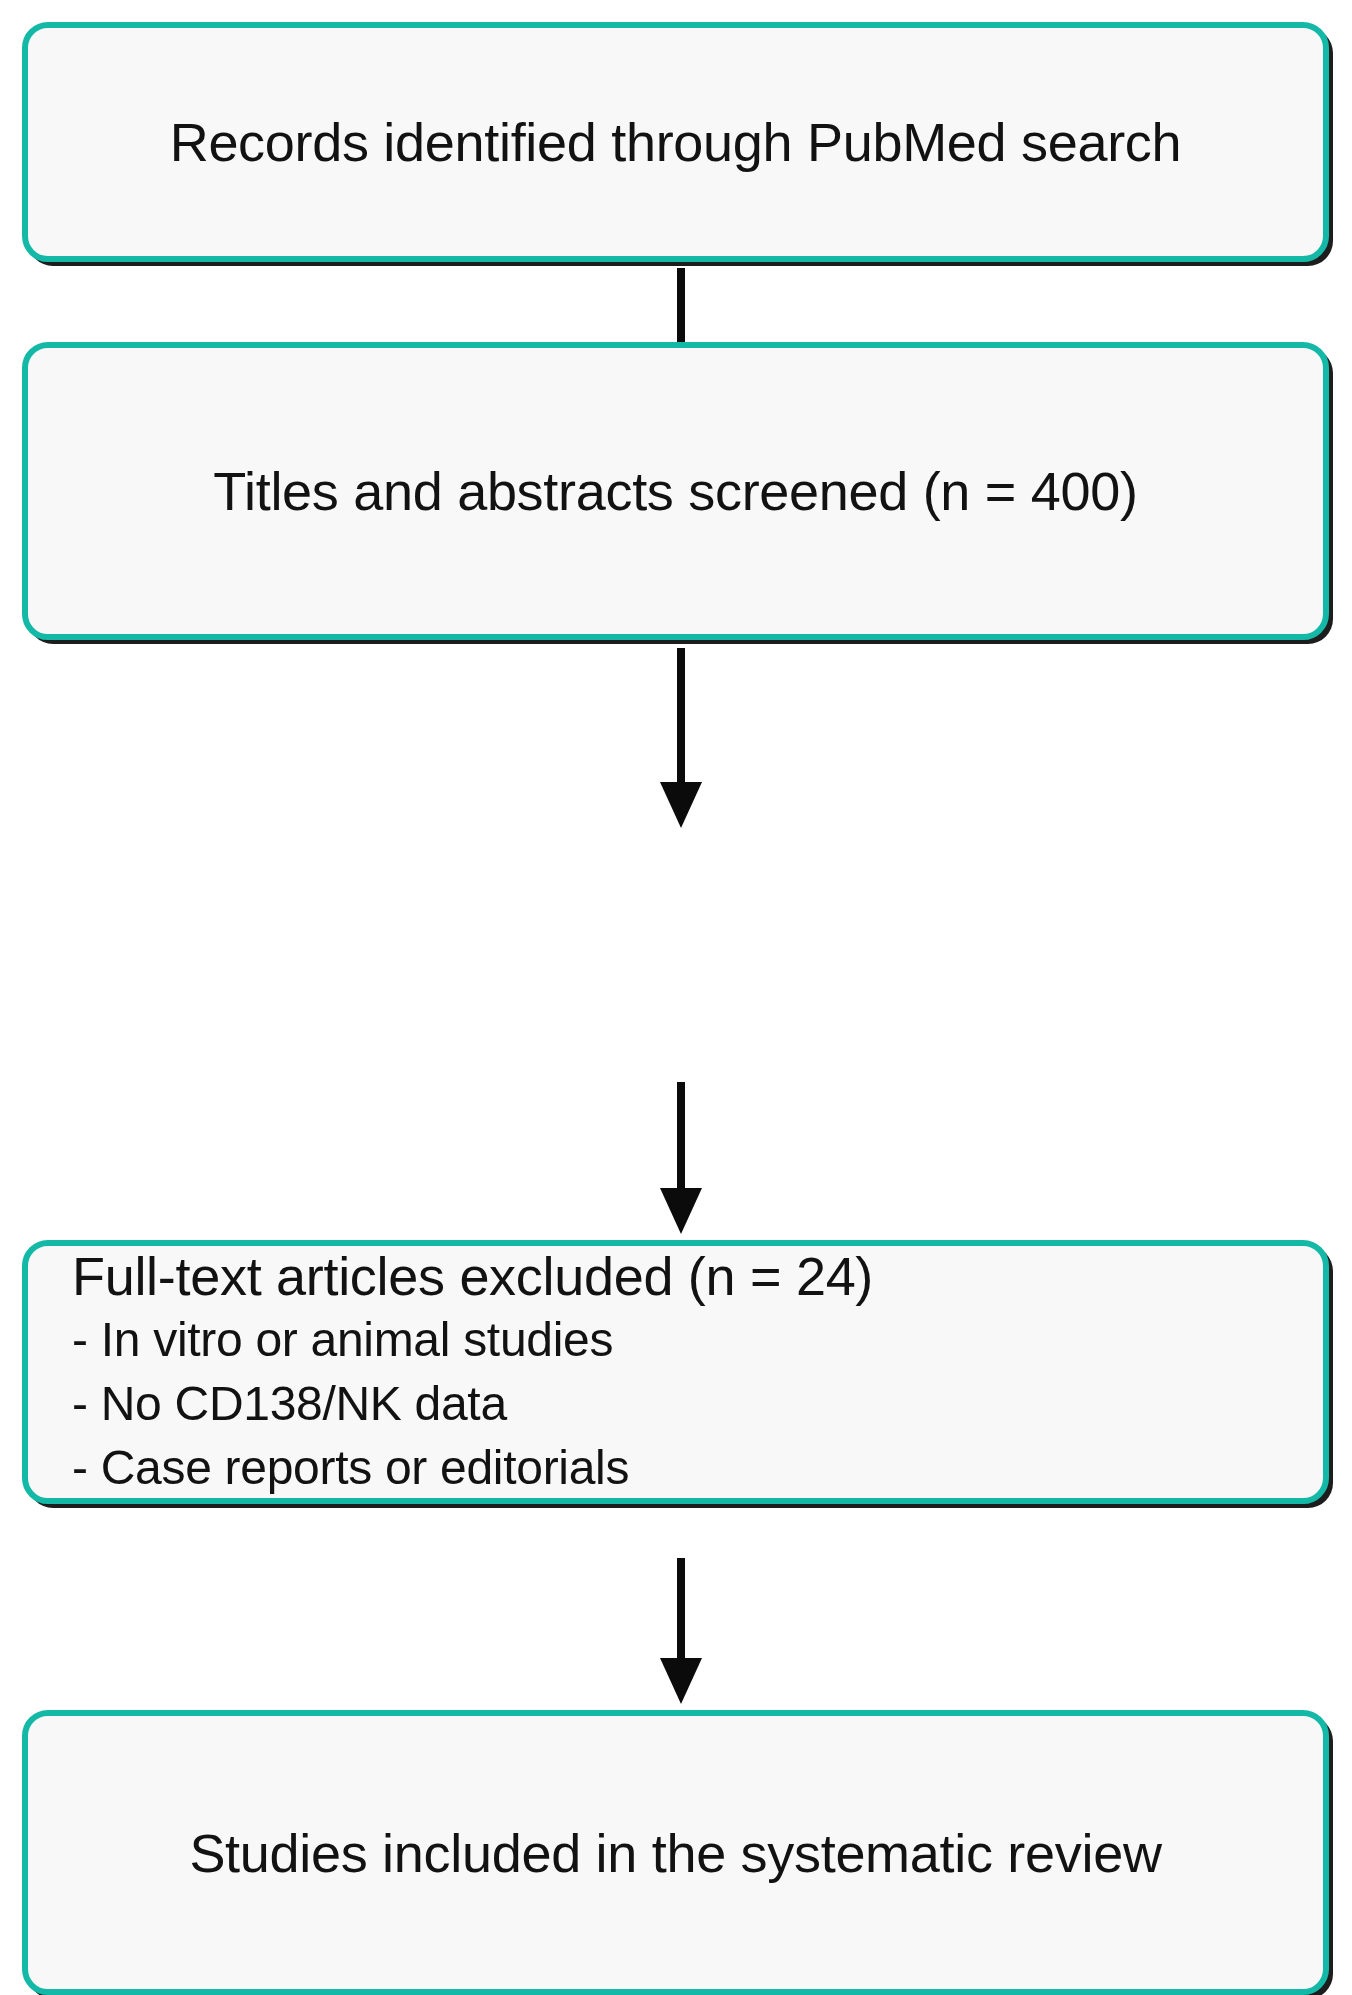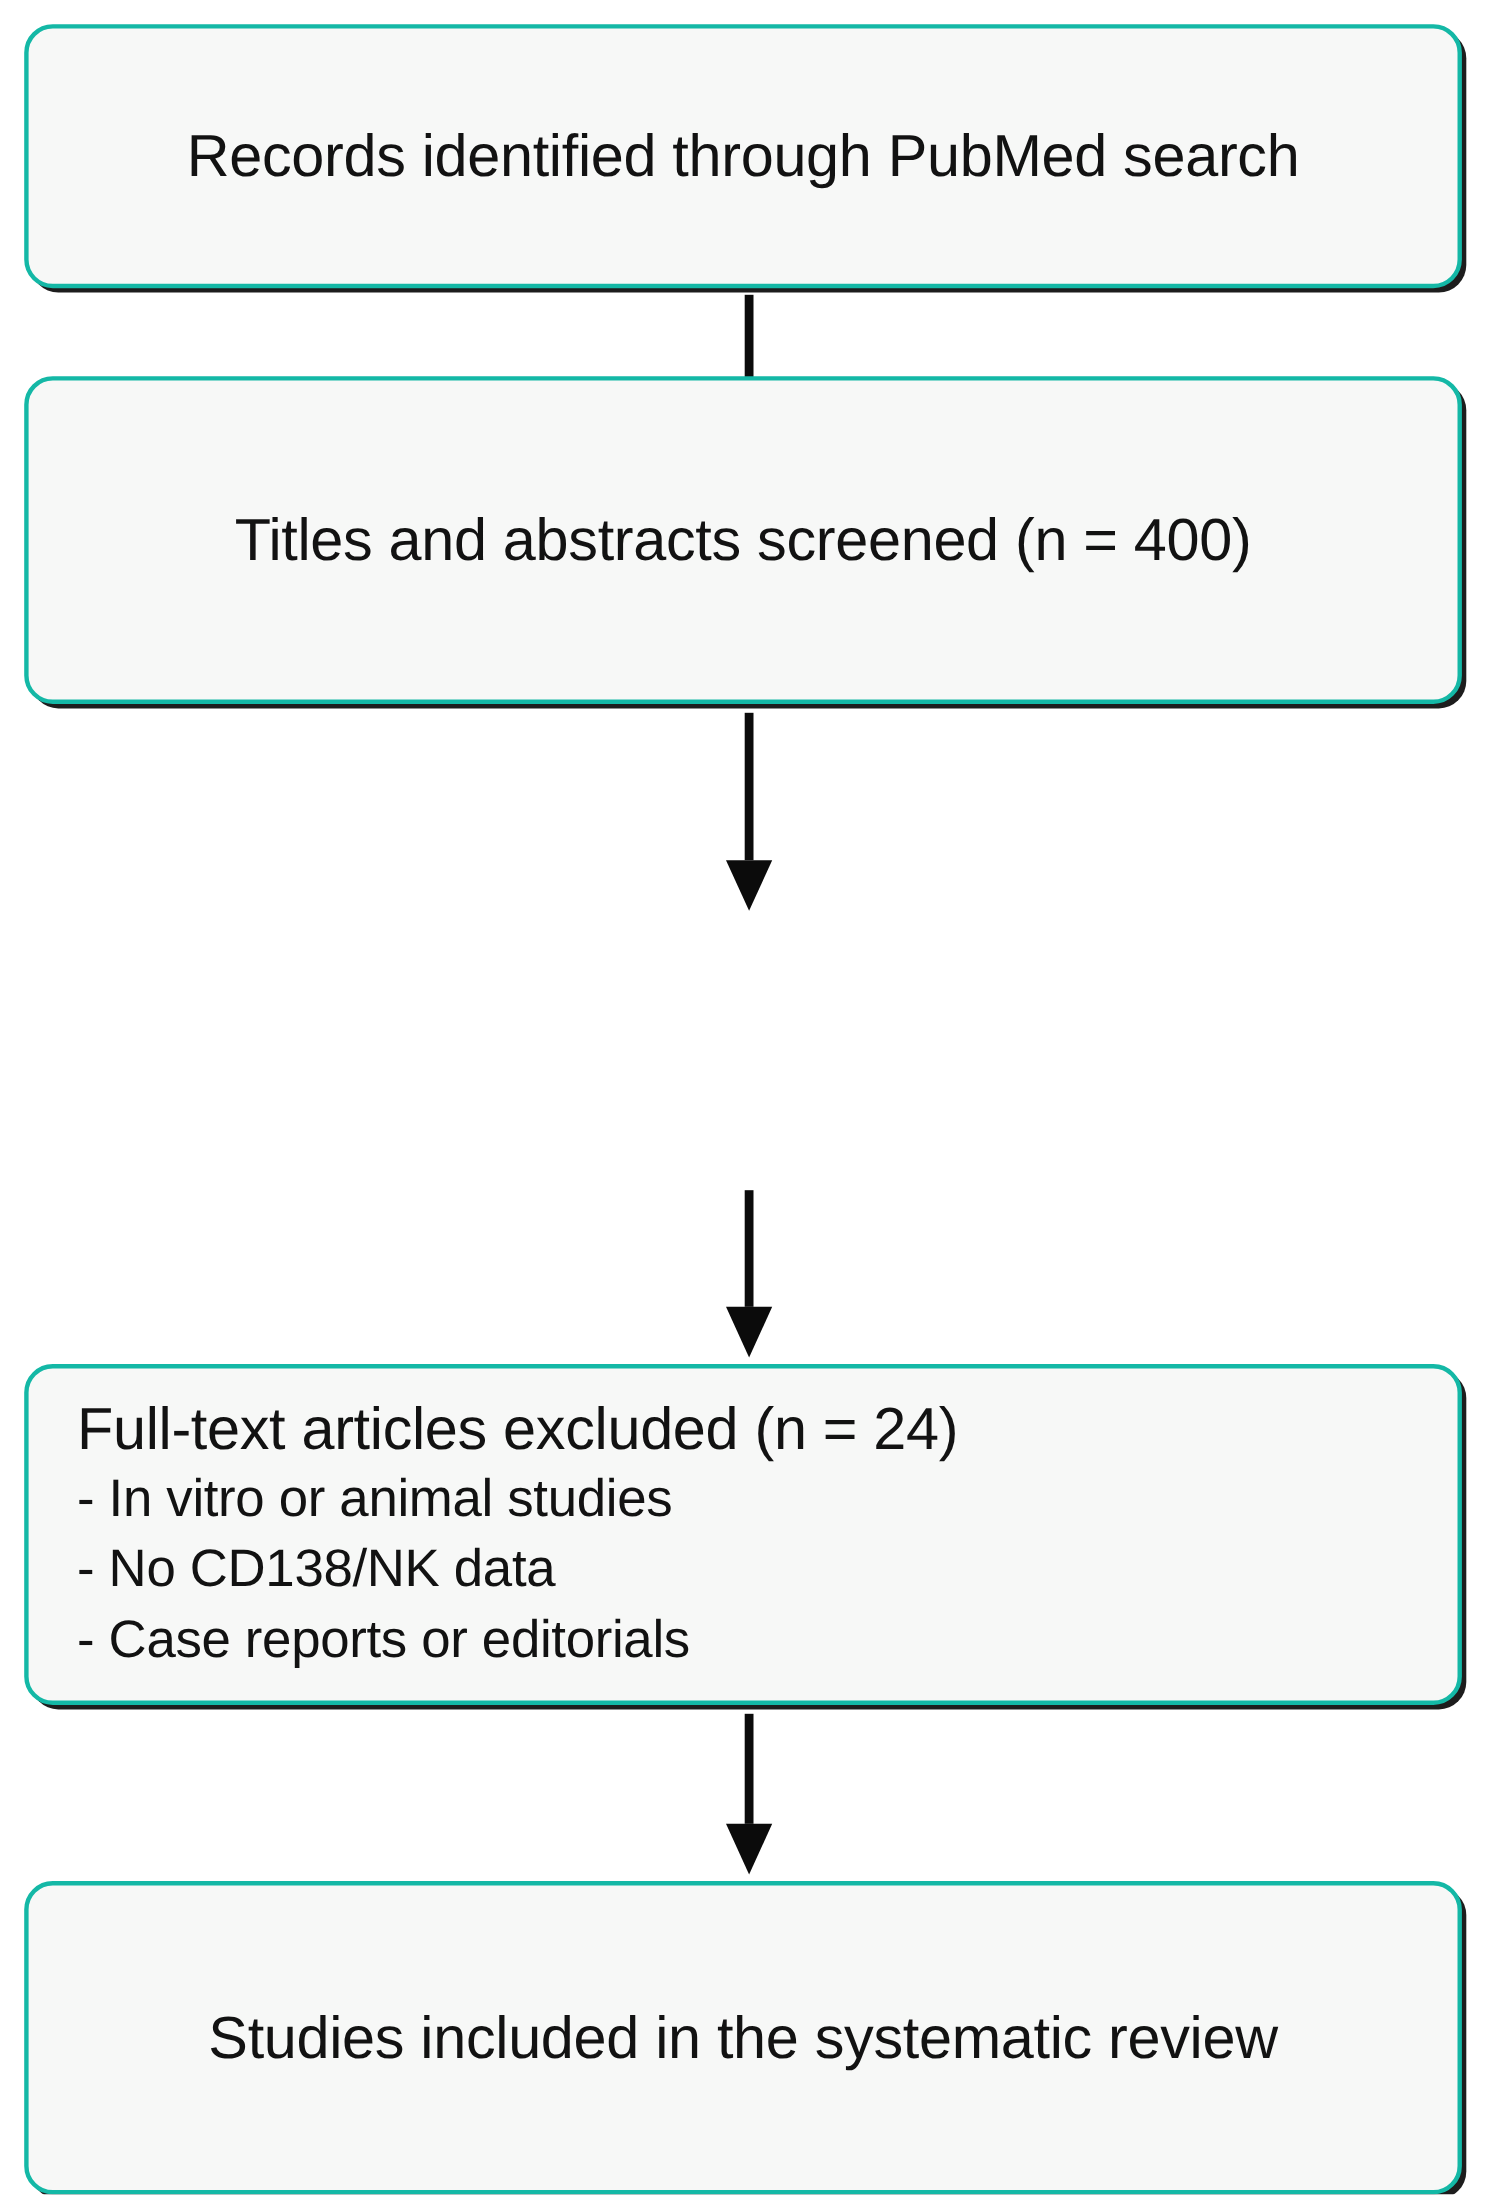--- a/index.html
+++ b/index.html
@@ -21,21 +21,21 @@
     overflow: hidden;
     background: #ffffff;
   }
 
   .node {
     position: absolute;
     left: 22px;
     width: 1307px;
     box-sizing: border-box;
     background: #f7f8f7;
-    border: 4px solid #14b8a6;
+    border: 6px solid #14b8a6;
     border-radius: 26px;
     box-shadow: 5px 5px 0px -1px rgba(10,10,10,0.92);
     display: flex;
     flex-direction: column;
     justify-content: center;
     color: #121212;
     letter-spacing: -0.3px;
   }
 
   .node .line {
@@ -64,21 +64,21 @@
   }
   .t-bullet {
     font-size: 48px;
     line-height: 64px;
   }
 
   
   #node-identified   { top: 22px;   height: 240px; }
   #node-screened     { top: 342px;  height: 298px; }
   #node-excluded     { top: 835px;  height: 240px; }
-  #node-fulltext     { top: 1240px; height: 310px; }
+  #node-fulltext     { top: 1240px; height: 264px; }
   #node-included     { top: 1710px; height: 285px; gap: 32px; }
 
   
   .arrow {
     position: absolute;
     left: 660px;
     width: 42px;
   }
   .arrow .shaft {
     position: absolute;

